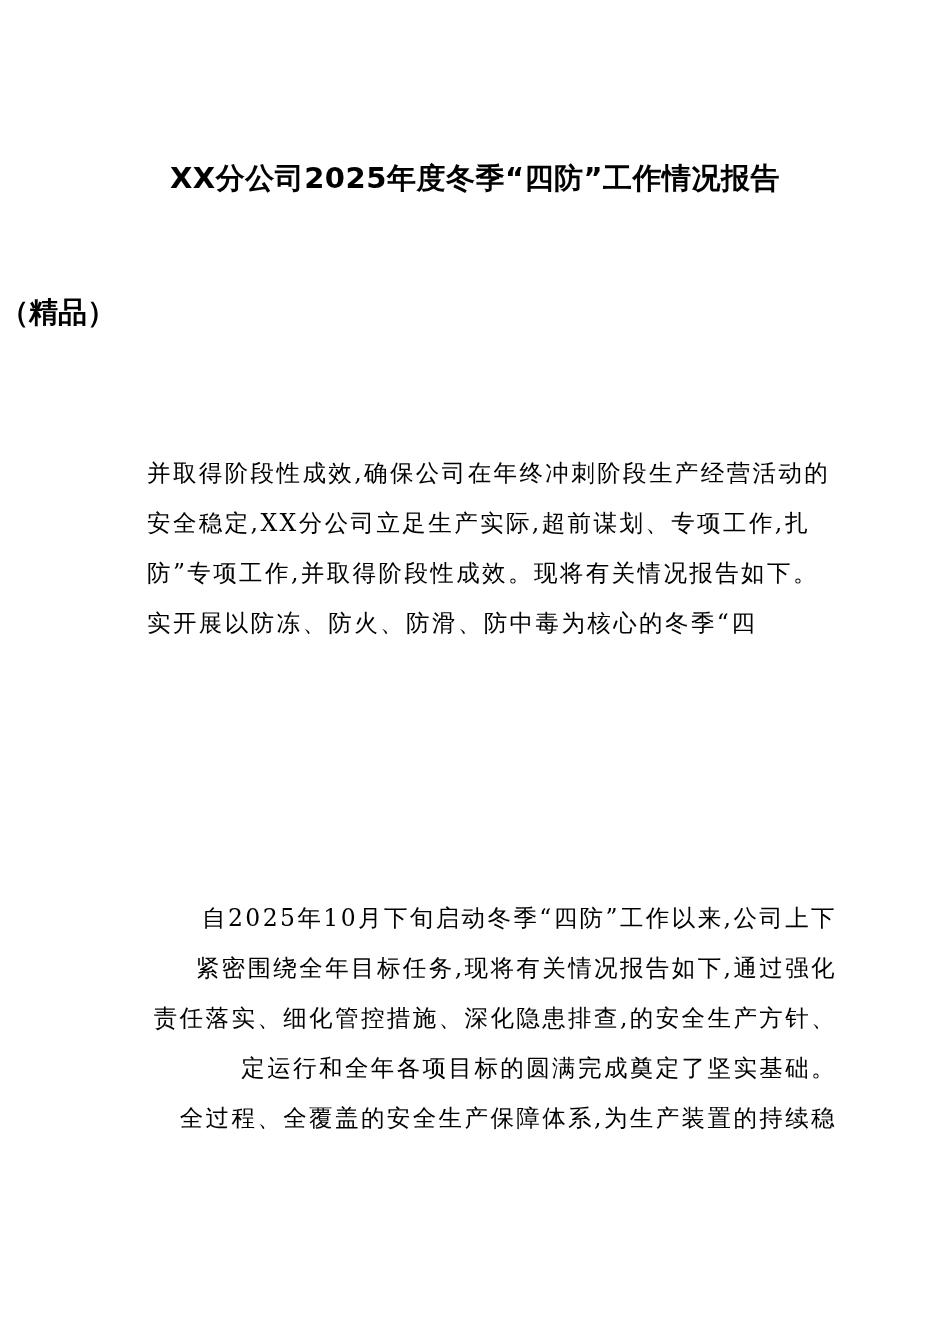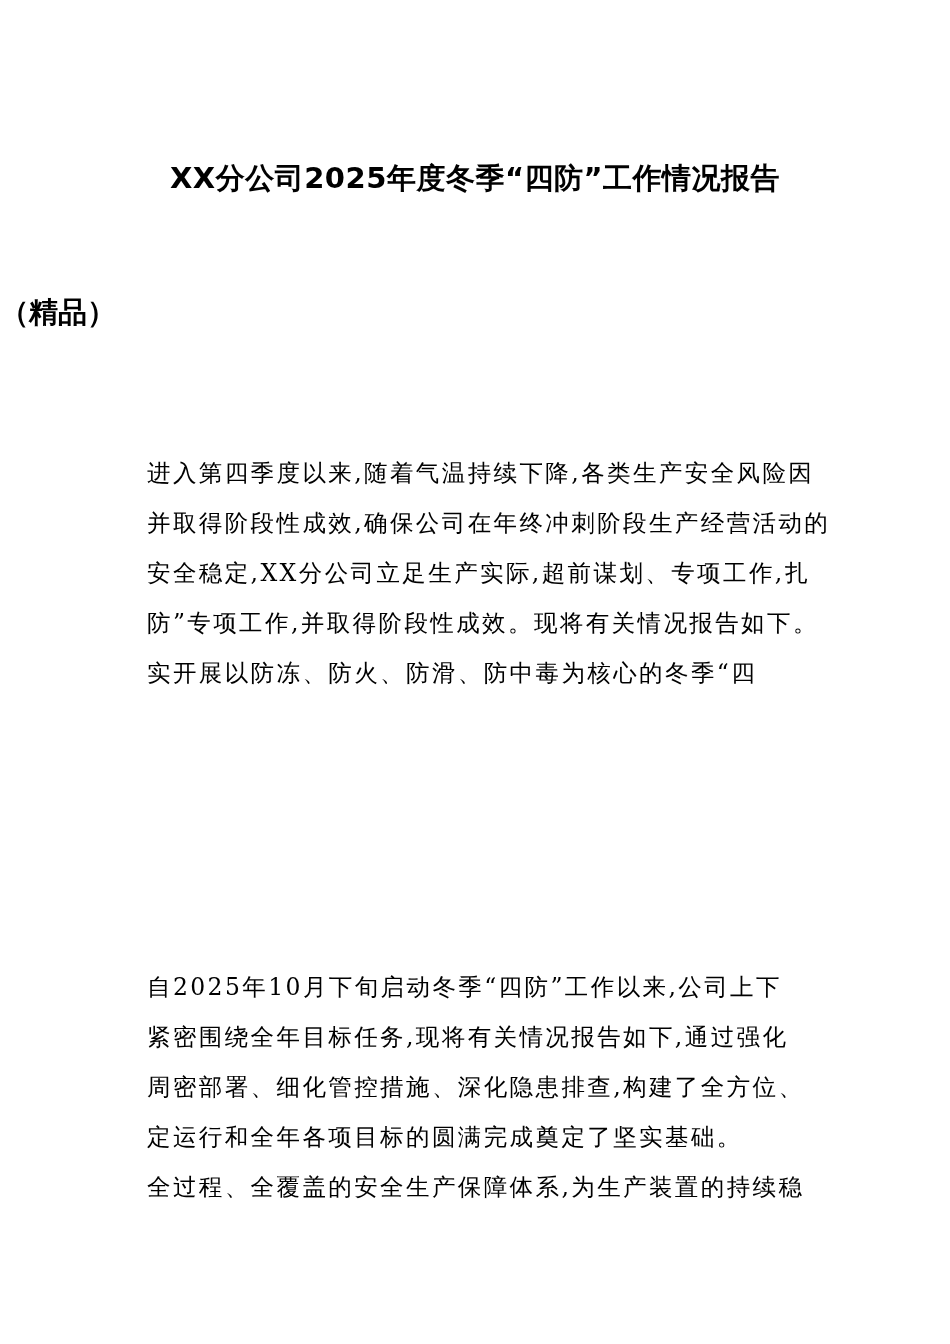--- a/index.html
+++ b/index.html
@@ -54,41 +54,40 @@
       font-size: 23.5px;
       line-height: 50px;
       letter-spacing: 2.4px;
     }
     .para .line {
       display: block;
       white-space: nowrap;
     }
     .p1 { top: 448px; }
     .h1 { top: 848px; }
-    .p2 { top: 962px; }
+    .p2 { top: 893px; text-align: right; }
   </style>
 </head>
 <body>
 
 <div class="page">
 
   <div class="title">XX分公司2025年度冬季“四防”工作情况报告</div>
 
   <div class="subtitle">（精品）</div>
 
   <div class="para p1">
-    <span class="line">进入第四季度以来,随着气温持续下降,各类生产安全风险因</span>
     <span class="line">并取得阶段性成效,确保公司在年终冲刺阶段生产经营活动的</span>
     <span class="line">安全稳定,XX分公司立足生产实际,超前谋划、专项工作,扎</span>
     <span class="line">防”专项工作,并取得阶段性成效。现将有关情况报告如下。</span>
     <span class="line">实开展以防冻、防火、防滑、防中毒为核心的冬季“四</span>
   </div>
 
 
   <div class="para p2">
     <span class="line">自2025年10月下旬启动冬季“四防”工作以来,公司上下</span>
     <span class="line">紧密围绕全年目标任务,现将有关情况报告如下,通过强化</span>
-    <span class="line">周密部署、细化管控措施、深化隐患排查,构建了全方位、</span>
+    <span class="line">责任落实、细化管控措施、深化隐患排查,的安全生产方针、</span>
     <span class="line">定运行和全年各项目标的圆满完成奠定了坚实基础。</span>
     <span class="line">全过程、全覆盖的安全生产保障体系,为生产装置的持续稳</span>
   </div>
 
 </div>
 
 </body></html>

